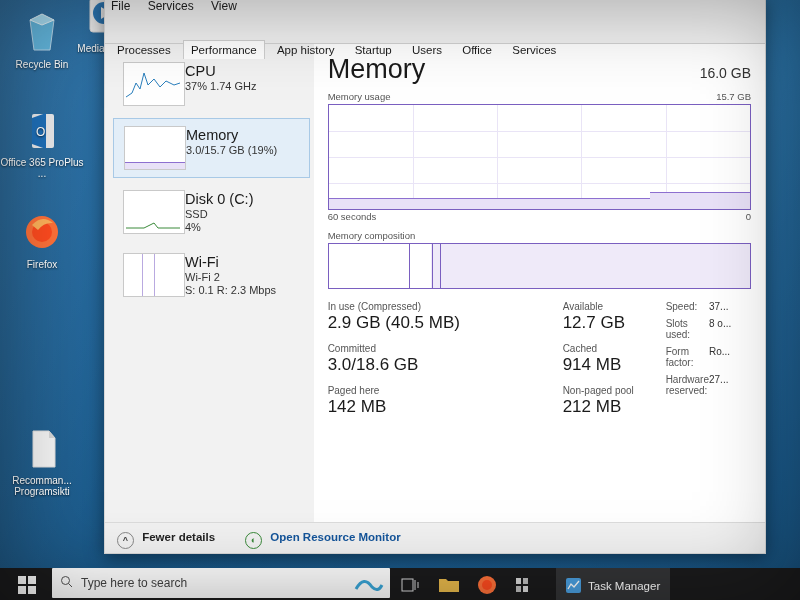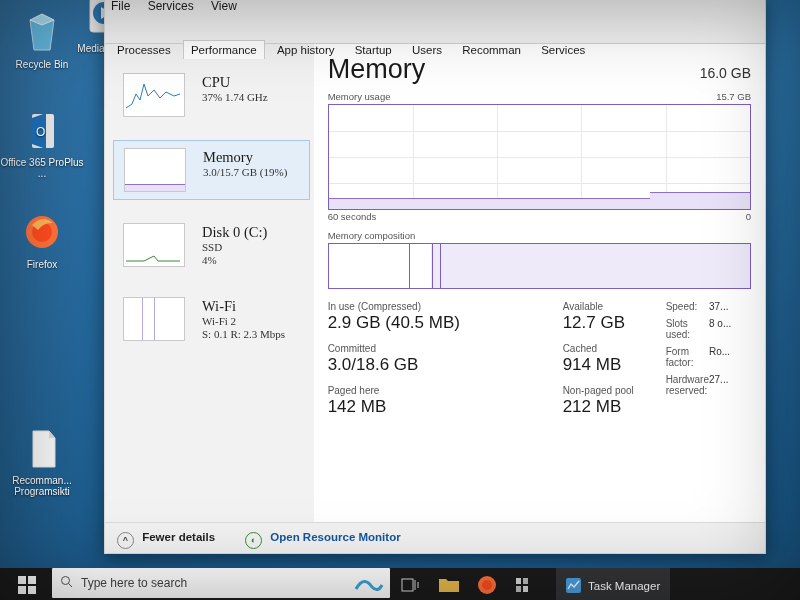--- a/index.html
+++ b/index.html
@@ -47,21 +47,21 @@
   }
   #tabs .tab{
     display:inline-block;padding:3px 7px 3px 7px;margin-right:1px;
     border:1px solid transparent;border-bottom:none;position:relative;top:19px;
   }
   #tabs .tab.active{background:#fff;border-color:#cfcfcf;}
   #body{display:flex;height:calc(100% - 22px - 22px - 34px);background:#fff;}
   
   #side{width:215px;background:#f2f2f2;padding-top:6px;}
   .sitem{
-    display:flex;gap:17px;padding:7px 6px 7px 10px;margin:16px 4px 3px 8px;align-items:flex-start;font-family:Liberation Serif, serif;
+    display:flex;gap:0;padding:7px 6px 7px 10px;margin:5px 4px 3px 8px;align-items:flex-start;
   }
   .sitem.selected{background:#e3eef8;border:1px solid #a8c9e6;}
   .thumb{
     width:60px;height:42px;background:#fff;border:1px solid #c9c9c9;flex:0 0 auto;position:relative;overflow:hidden;
   }
   .sinfo{font-size:11px;color:#333;line-height:13px;padding-top:1px;}
   .sname{font-size:14.5px;color:#1a1a1a;line-height:17px;}
   
   #main{flex:1;padding:10px 14px 0 14px;position:relative;}
   #mhead{display:flex;align-items:baseline;justify-content:space-between;}
@@ -182,21 +182,21 @@
     <span>Services</span>
     <span>View</span>
   </div>
 
   <div id="tabs">
     <span class="tab">Processes</span>
     <span class="tab active">Performance</span>
     <span class="tab">App history</span>
     <span class="tab">Startup</span>
     <span class="tab">Users</span>
-    <span class="tab">Recomman</span>
+    <span class="tab">Office</span>
     <span class="tab">Services</span>
   </div>
 
   <div id="body">
 
     <div id="side">
 
       <div class="sitem">
         <div class="thumb">
           <svg width="58" height="40" viewBox="0 0 58 40">

